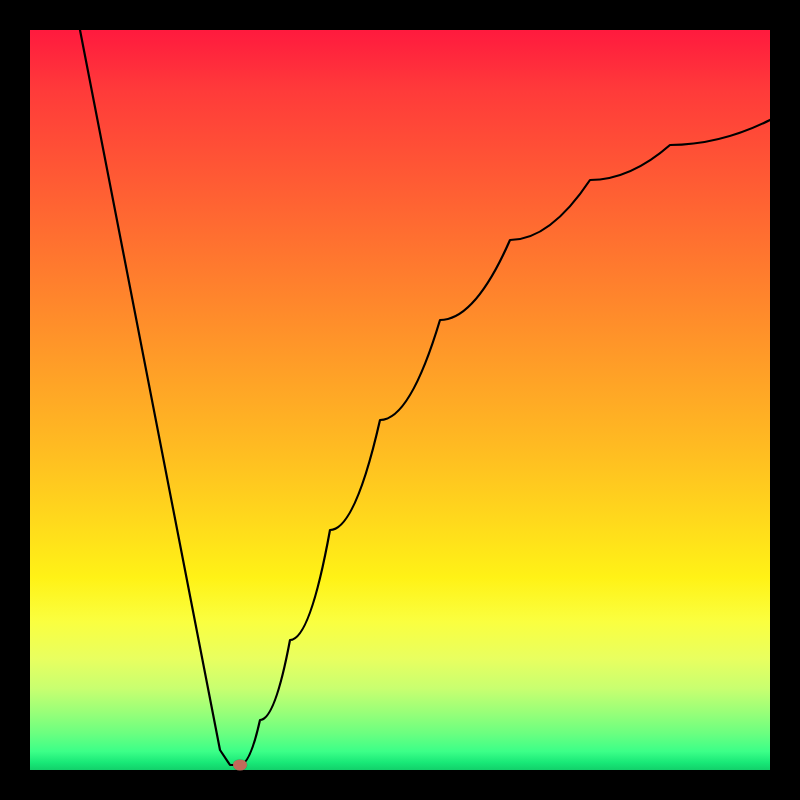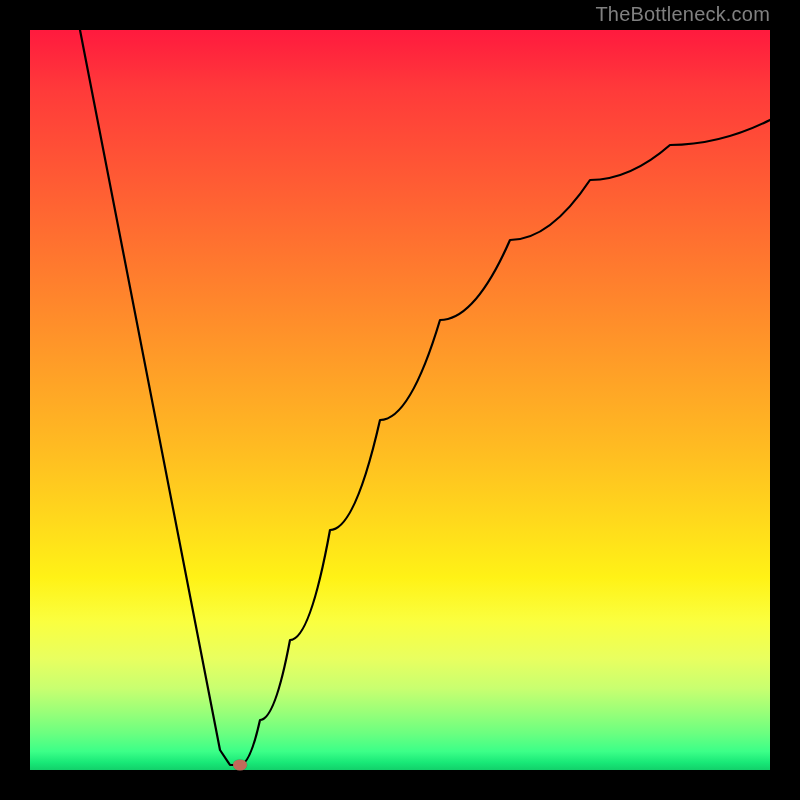--- a/index.html
+++ b/index.html
@@ -67,21 +67,20 @@
     font-size: 20px;
     font-weight: 400;
     letter-spacing: 0.2px;
   }
 </style>
 </head>
 <body>
 
 <div class="frame">
 
-  <div class="watermark">TheBottleneck.com</div>
 
   <div class="plot-area">
 
     <svg class="curve-svg" viewBox="0 0 740 740" preserveAspectRatio="none">
       <path d="M 50 0 L 190 720 L 200 735 L 210 735 Q 220 735 230 690 Q 245 690 260 610 Q 280 610 300 500 Q 325 500 350 390 Q 380 390 410 290 Q 445 290 480 210 Q 520 210 560 150 Q 600 150 640 115 Q 690 115 740 90" fill="none" stroke="#000" stroke-width="2.2" stroke-linejoin="round" stroke-linecap="round"></path>
     </svg>
 
     <div class="dot" style="left: 210px; top: 735px; background: rgb(192, 106, 90);"></div>
 
   </div>

